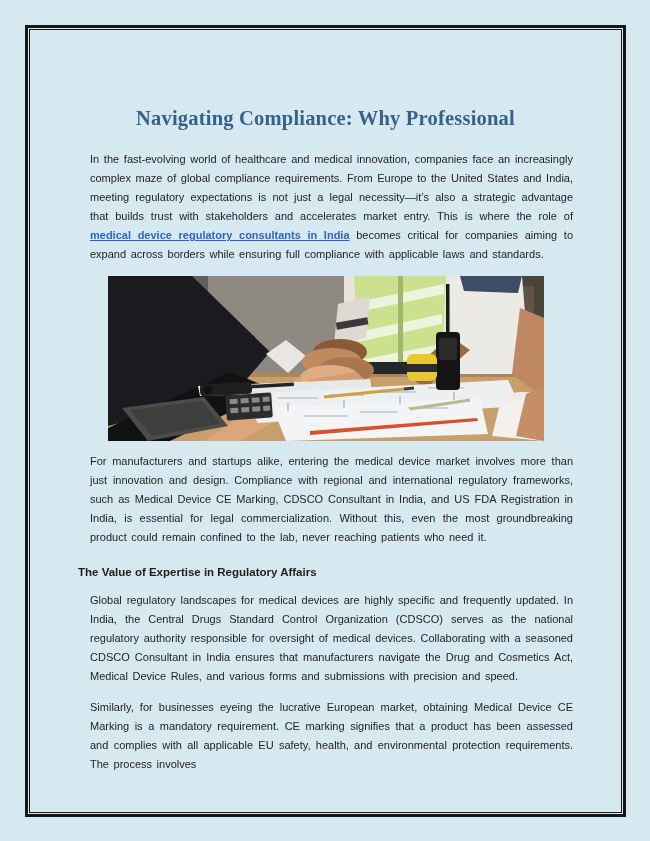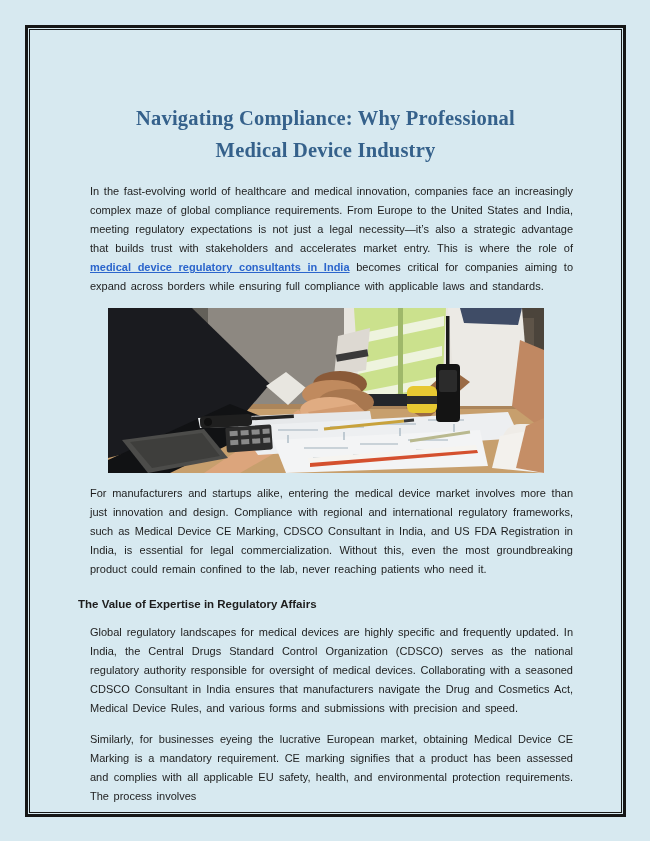--- a/index.html
+++ b/index.html
@@ -69,21 +69,20 @@
 </style>
 </head>
 <body>
 
 <div class="frame">
   <div class="frame-inner">
     <div class="content">
 
       <h1 class="doc-title">
         <div>Navigating Compliance: Why Professional</div>
-        <div>Medical Device Industry</div>
       </h1>
 
       <p class="body-text"><span>In the fast-evolving world of healthcare and medical innovation, companies face an increasingly complex maze of global compliance requirements. From Europe to the United States and India, meeting regulatory expectations is not just a legal necessity—it’s also a strategic advantage that builds trust with stakeholders and accelerates market entry. This is where the role of </span><a class="doc-link" href="#">medical device regulatory consultants in India</a><span> becomes critical for companies aiming to expand across borders while ensuring full compliance with applicable laws and standards.</span></p>
 
       <div class="photo-wrap" role="img" aria-label="Business and engineering team stacking hands together over a desk covered with blueprints, a calculator, two-way radios and a measuring tape">
         <svg width="436" height="165" viewBox="0 0 436 165" xmlns="http://www.w3.org/2000/svg">
 
           <rect width="436" height="165" fill="#97918a"></rect>
           <rect x="0" y="0" width="118" height="104" fill="#636059"></rect>
           <rect x="100" y="0" width="190" height="104" fill="#8d8881"></rect>

